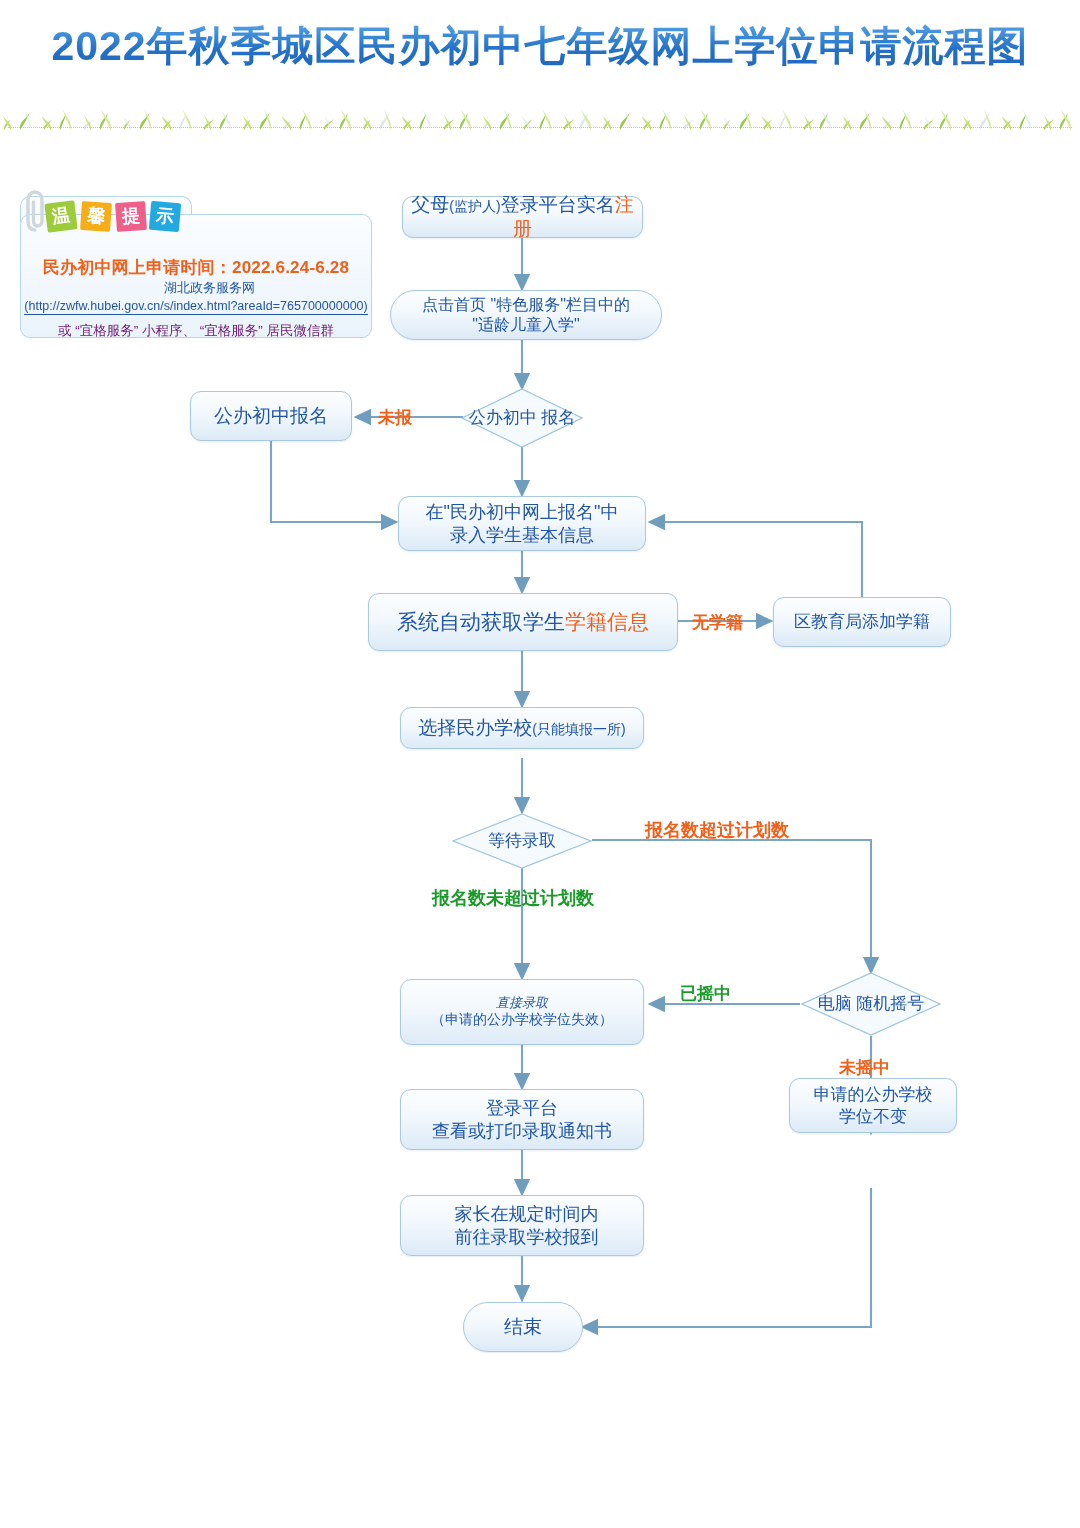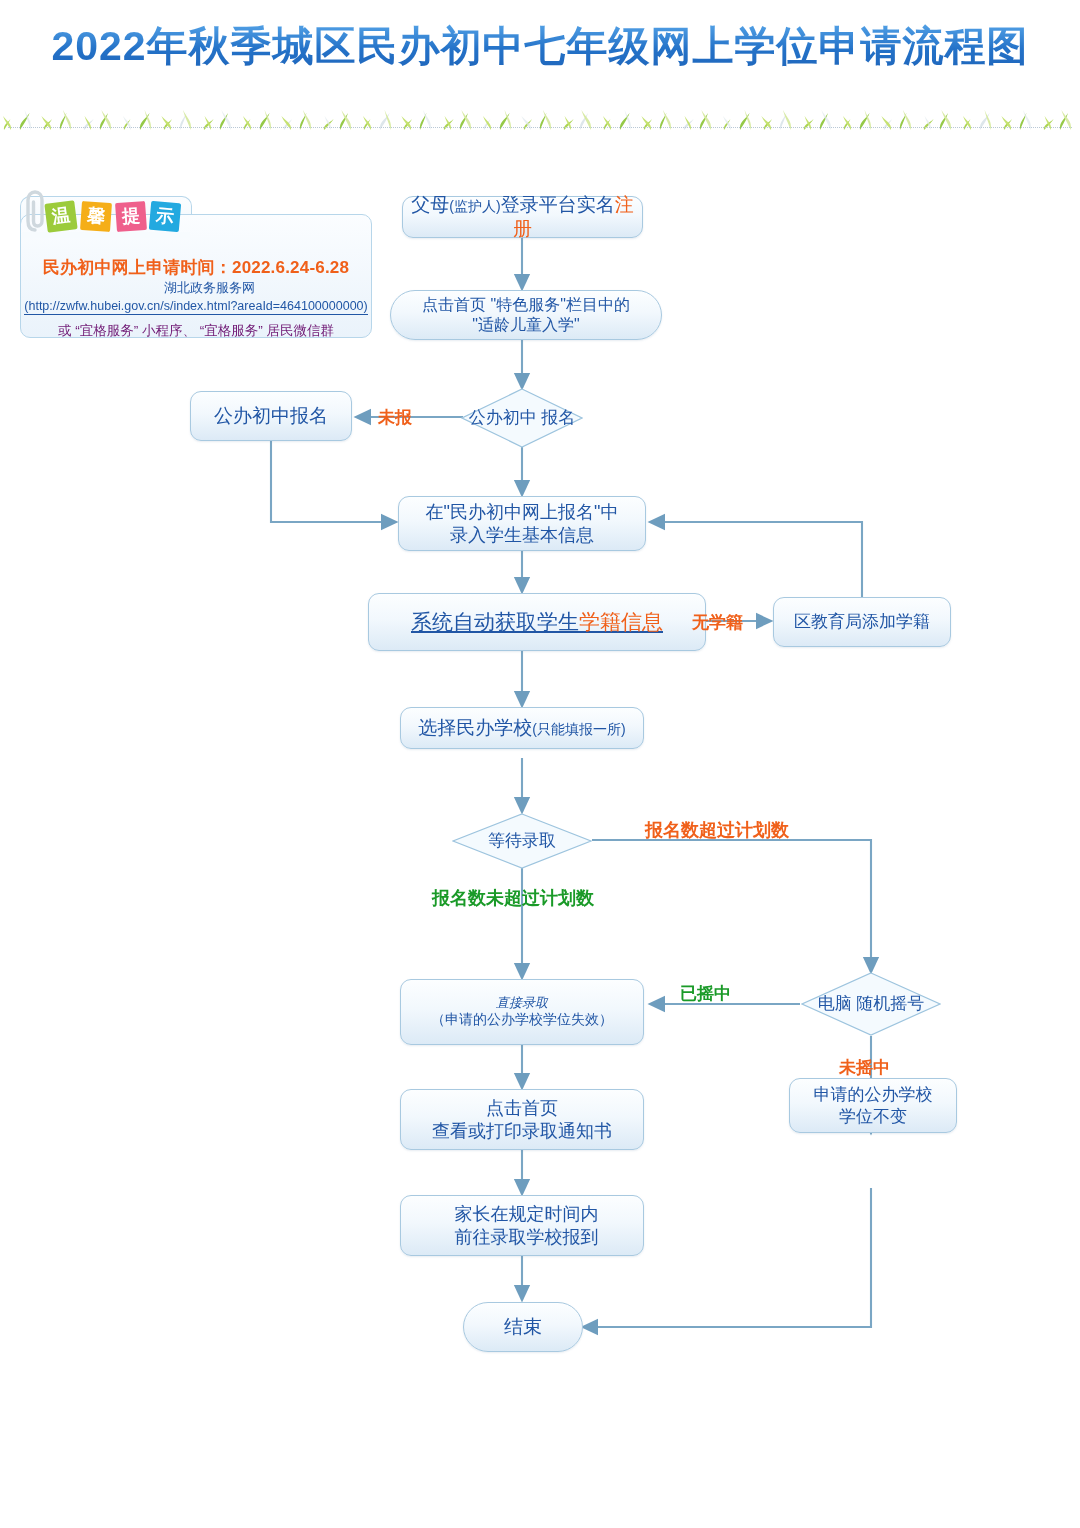--- a/index.html
+++ b/index.html
@@ -274,21 +274,21 @@
   <path d="M9 40 C4 40 2 36 2 31 L2 10 C2 5 5 2 9 2 C13 2 16 5 16 10 L16 31 C16 34 14 36 11.5 36 C9 36 7.5 34 7.5 31 L7.5 12" fill="none" stroke="#cfd8de" stroke-width="3.4" stroke-linecap="round"></path>
 </svg>
 
 <div class="tip-tile" id="tile-0" style="background: rgb(156, 203, 59);">温</div>
 <div class="tip-tile" id="tile-1" style="background: rgb(245, 174, 24);">馨</div>
 <div class="tip-tile" id="tile-2" style="background: rgb(239, 95, 140);">提</div>
 <div class="tip-tile" id="tile-3" style="background: rgb(34, 169, 224);">示</div>
 
 <div id="tip-line-1">民办初中网上申请时间：2022.6.24-6.28</div>
 <div id="tip-line-2">湖北政务服务网</div>
-<div id="tip-line-3"><span>(http://zwfw.hubei.gov.cn/s/index.html?areaId=464100000000)</span></div>
+<div id="tip-line-3"><span>(http://zwfw.hubei.gov.cn/s/index.html?areaId=765700000000)</span></div>
 <div id="tip-line-4">或 “宜格服务” 小程序、 “宜格服务” 居民微信群</div>
 
 <svg id="connectors" viewBox="0 0 1080 1528">
   <defs>
     <marker id="arr" markerWidth="9" markerHeight="9" refX="7.2" refY="4.5" orient="auto">
       <path d="M0,0.6 L8.4,4.5 L0,8.4 z" fill="#6e9dbe"></path>
     </marker>
   </defs>
   <g fill="none" stroke="#7aa6c4" stroke-width="2.1" marker-end="url(#arr)">
 
@@ -365,21 +365,21 @@
     </div>
 </div>
 
 <div class="node" id="n-enterinfo" style="left:398px; top:496px; width:248px; height:55px;">
   <div class="node-text" style="font-size:18px;">
     <span class="ln">在"民办初中网上报名"中</span>
     <span class="ln">录入学生基本信息</span>
   </div>
 </div>
 
-<div class="node" id="n-autofetch" style="left:368px; top:593px; width:338px; height:58px;text-decoration:underline;">
+<div class="node" id="n-autofetch" style="left:368px; top:593px; width:310px; height:58px;">
   <div class="node-text" style="font-size:21px;">
     <span class="ln"><span>系统自动获取学生</span><span class="t-orange">学籍信息</span></span>
   </div>
 </div>
 
 <div class="edge-label lbl-orange" style="left:692px; top:611px;">无学籍</div>
 
 <div class="node" id="n-bureau" style="left:773px; top:597px; width:178px; height:50px;">
   <div class="node-text" style="font-size:17px;">
       <span class="ln">区教育局添加学籍</span>
@@ -430,21 +430,21 @@
 
 <div class="node" id="n-seatkept" style="left:789px; top:1078px; width:168px; height:55px;">
   <div class="node-text" style="font-size:17px;">
     <span class="ln">申请的公办学校</span>
     <span class="ln">学位不变</span>
   </div>
 </div>
 
 <div class="node" id="n-loginprint" style="left:400px; top:1089px; width:244px; height:61px;">
   <div class="node-text" style="font-size:18px;">
-    <span class="ln">点击首页</span>
+    <span class="ln">登录平台</span>
     <span class="ln">查看或打印录取通知书</span>
   </div>
 </div>
 
 <div class="node" id="n-report" style="left:400px; top:1195px; width:244px; height:61px;padding-left:9px;">
   <div class="node-text" style="font-size:18px;">
     <span class="ln">家长在规定时间内</span>
     <span class="ln">前往录取学校报到</span>
   </div>
 </div>

